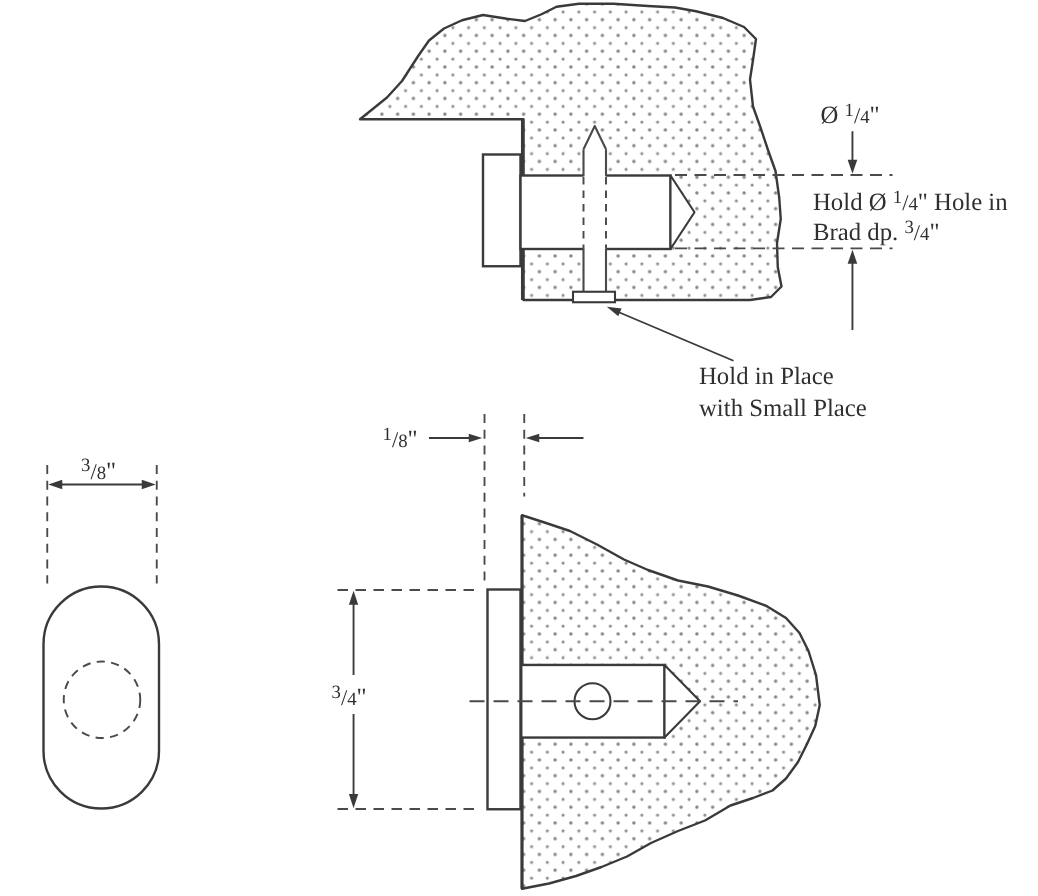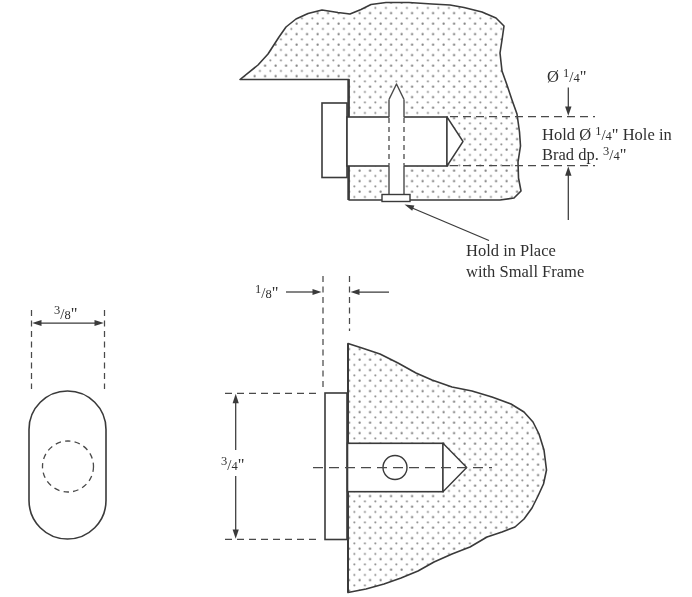--- a/index.html
+++ b/index.html
@@ -118,21 +118,21 @@
   </svg>
 
   <div class="lbl" style="left:547px;top:64px;"><span>Ø </span><span class="fn">1</span><span class="fsl">/</span><span class="fd">4</span><span>"</span></div>
 
   <div class="lbl" style="left:542px;top:122px;"><span>Hold Ø </span><span class="fn">1</span><span class="fsl">/</span><span class="fd">4</span><span>" Hole in</span></div>
 
   <div class="lbl" style="left:542px;top:142px;"><span>Brad dp. </span><span class="fn">3</span><span class="fsl">/</span><span class="fd">4</span><span>"</span></div>
 
   <div class="lbl note-block" style="left:422px;top:241px;margin-left:44px;">
     <div>Hold in Place</div>
-    <div>with Small Frame</div>
+    <div>with Small Place</div>
   </div>
 
   <div class="lbl" style="left:255px;top:280px;"><span></span><span class="fn">1</span><span class="fsl">/</span><span class="fd">8</span><span>"</span></div>
 
   <div class="lbl white-bg" style="left:219px;top:452px;"><span></span><span class="fn">3</span><span class="fsl">/</span><span class="fd">4</span><span>"</span></div>
 
   <div class="lbl" style="left:54px;top:301px;"><span></span><span class="fn">3</span><span class="fsl">/</span><span class="fd">8</span><span>"</span></div>
 
 </div>
 

